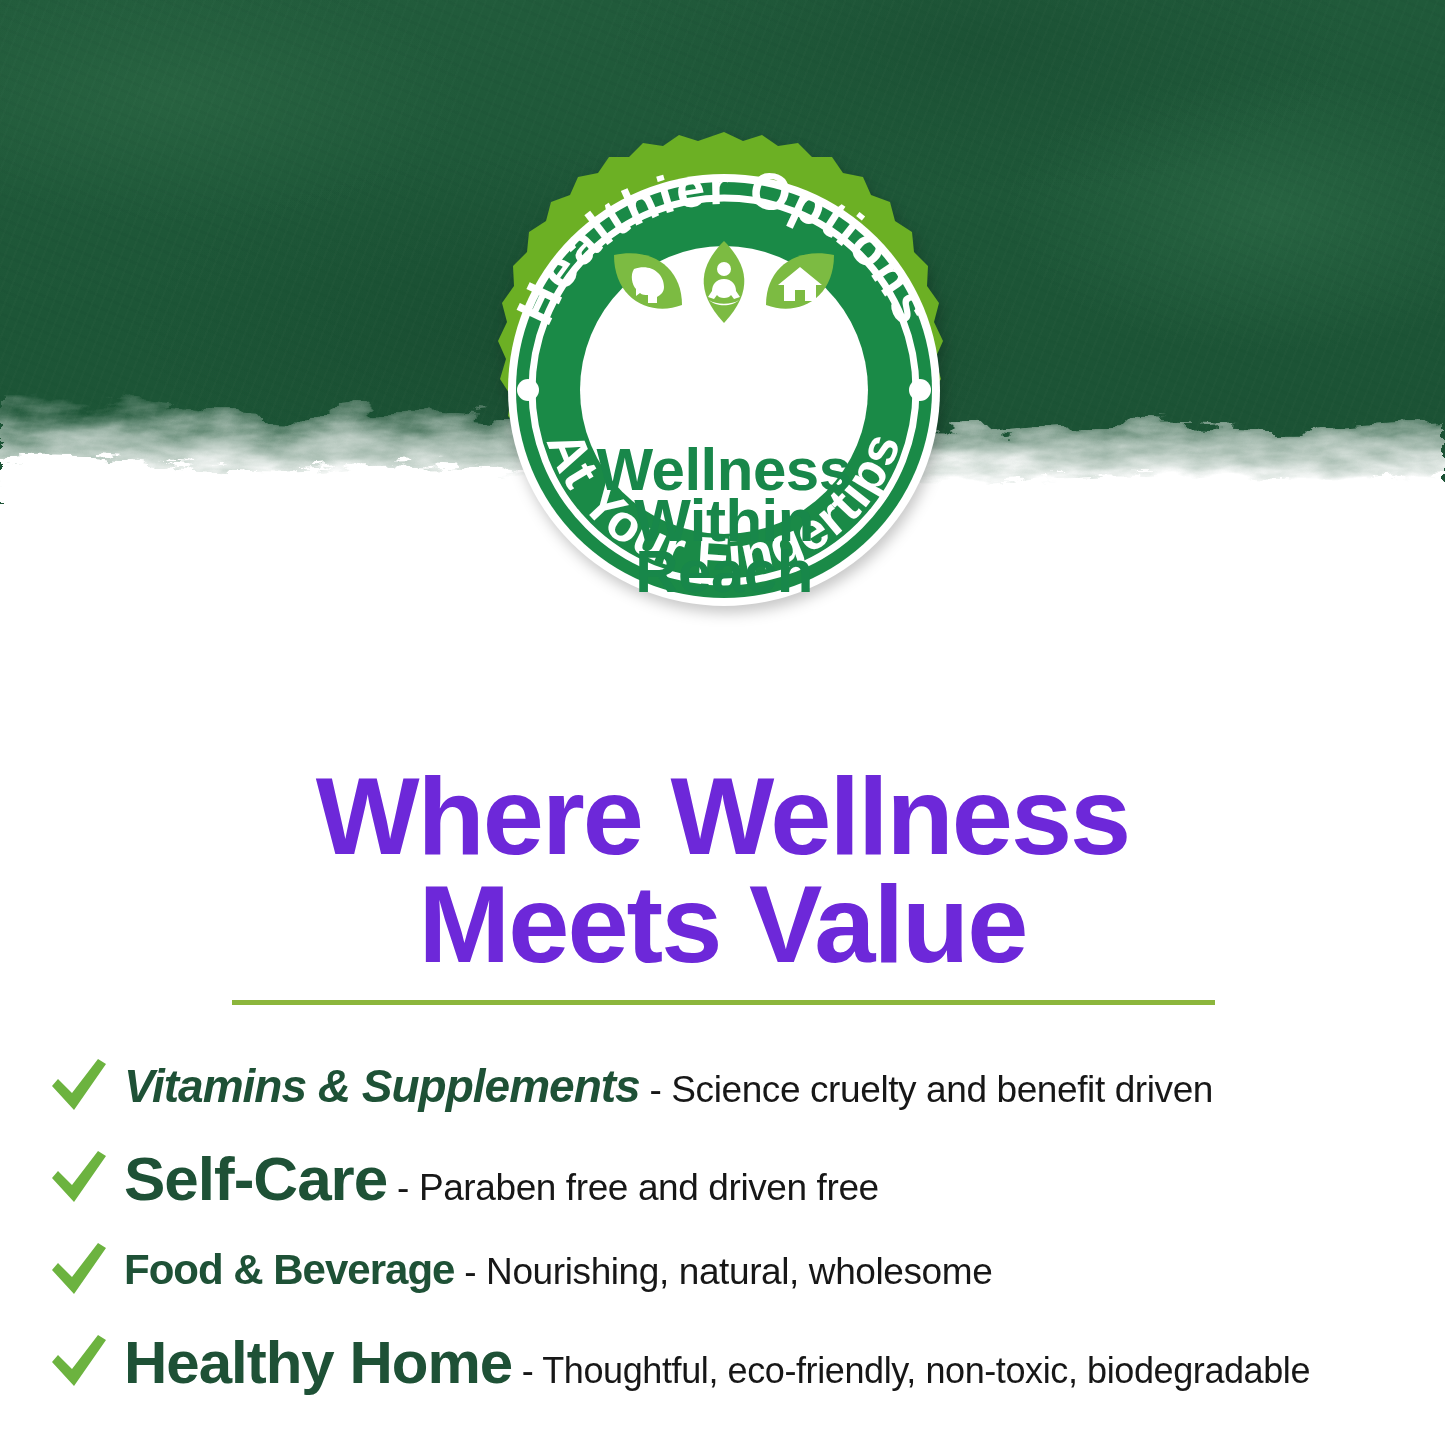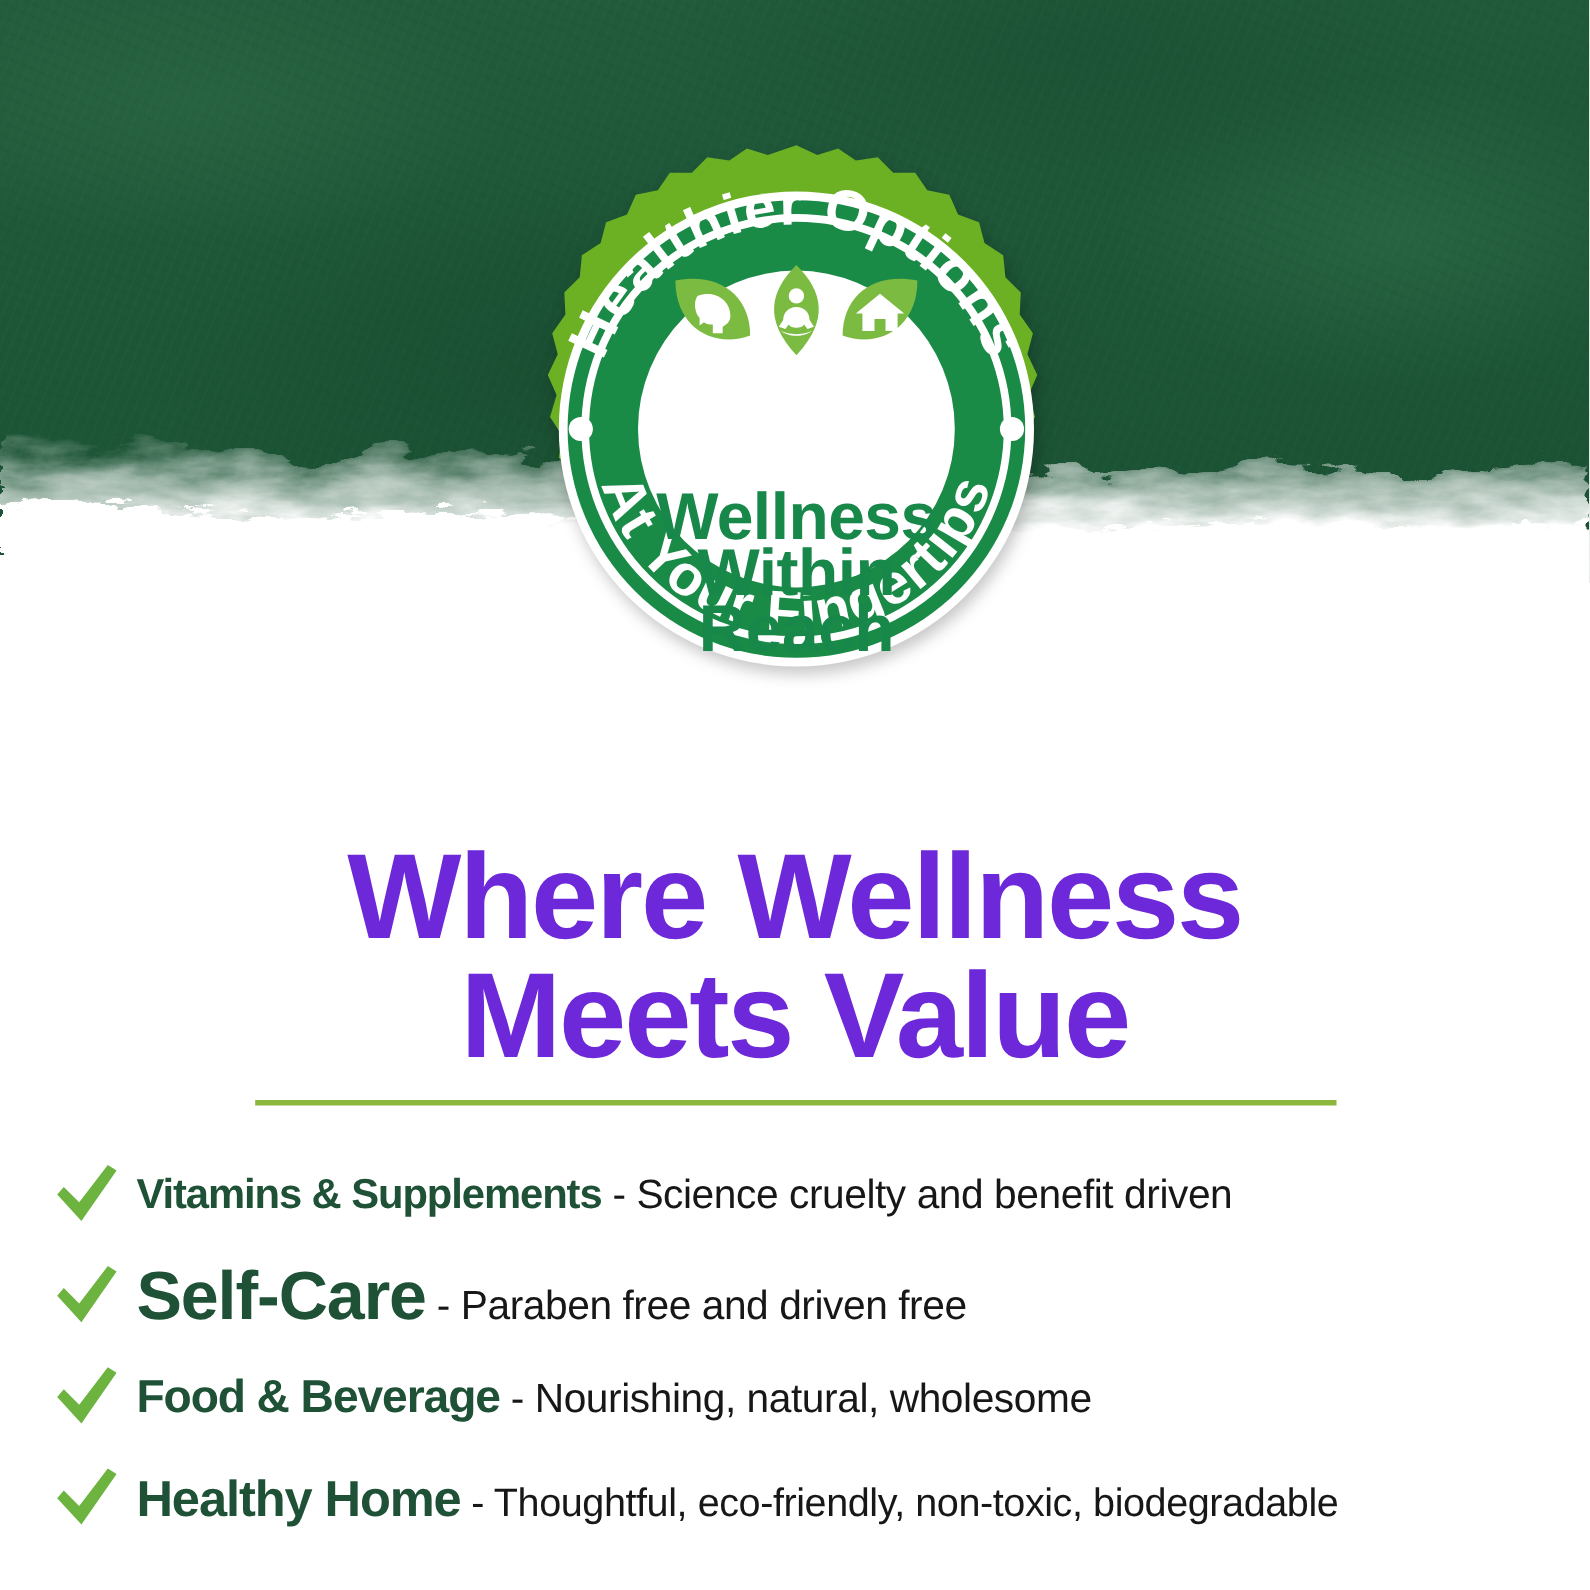--- a/index.html
+++ b/index.html
@@ -120,24 +120,24 @@
     font-weight:bold;
     font-size:45px;
     letter-spacing:-1px;
   }
   .desc {
     color:#171717;
     font-weight:normal;
     font-size:37px;
     letter-spacing:-0.4px;
   }
-  .row-1 .cat { font-size:38px; }
+  .row-1 .cat { font-size:46px;font-style:italic; }
   .row-2 .cat { font-size:62px; }
   .row-3 .cat { font-size:42px; }
-  .row-4 .cat { font-size:46px; }
+  .row-4 .cat { font-size:60px; }
   .row-4 .desc { font-size:36px; }
 </style>
 </head>
 <body>
 
 <div id="page">
 
   <div class="banner">
     <div class="banner-fill"></div>
     <div class="banner-grain"></div>

